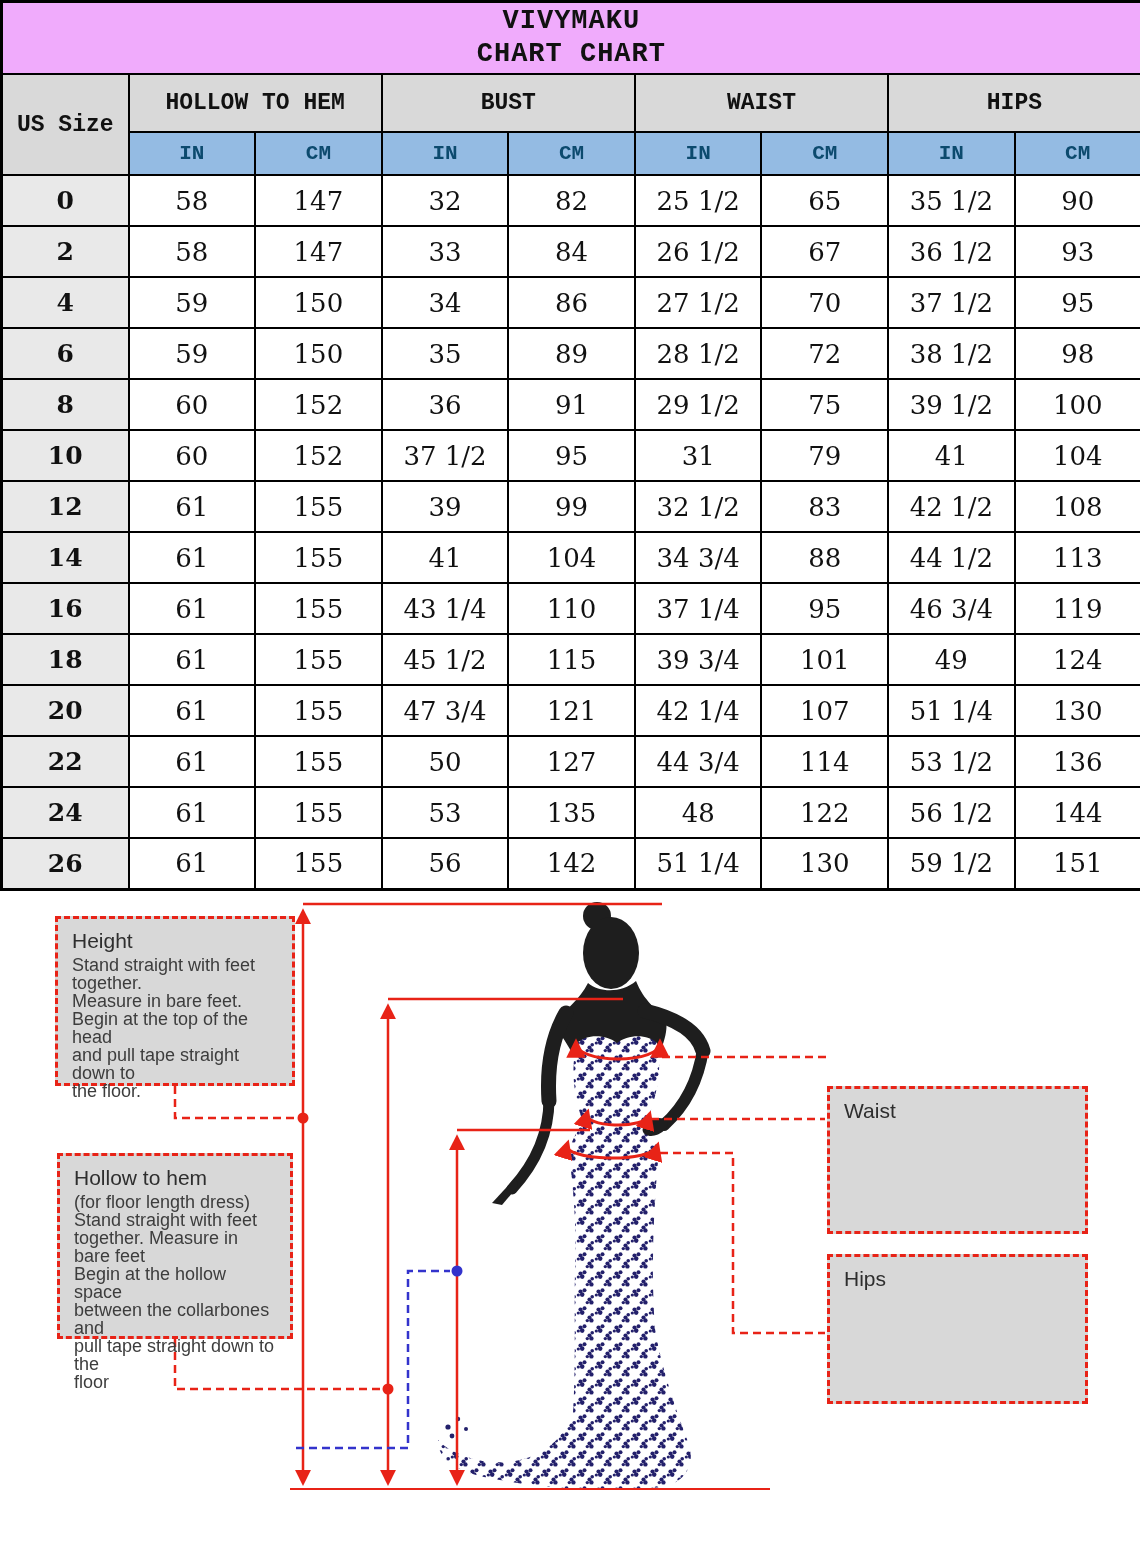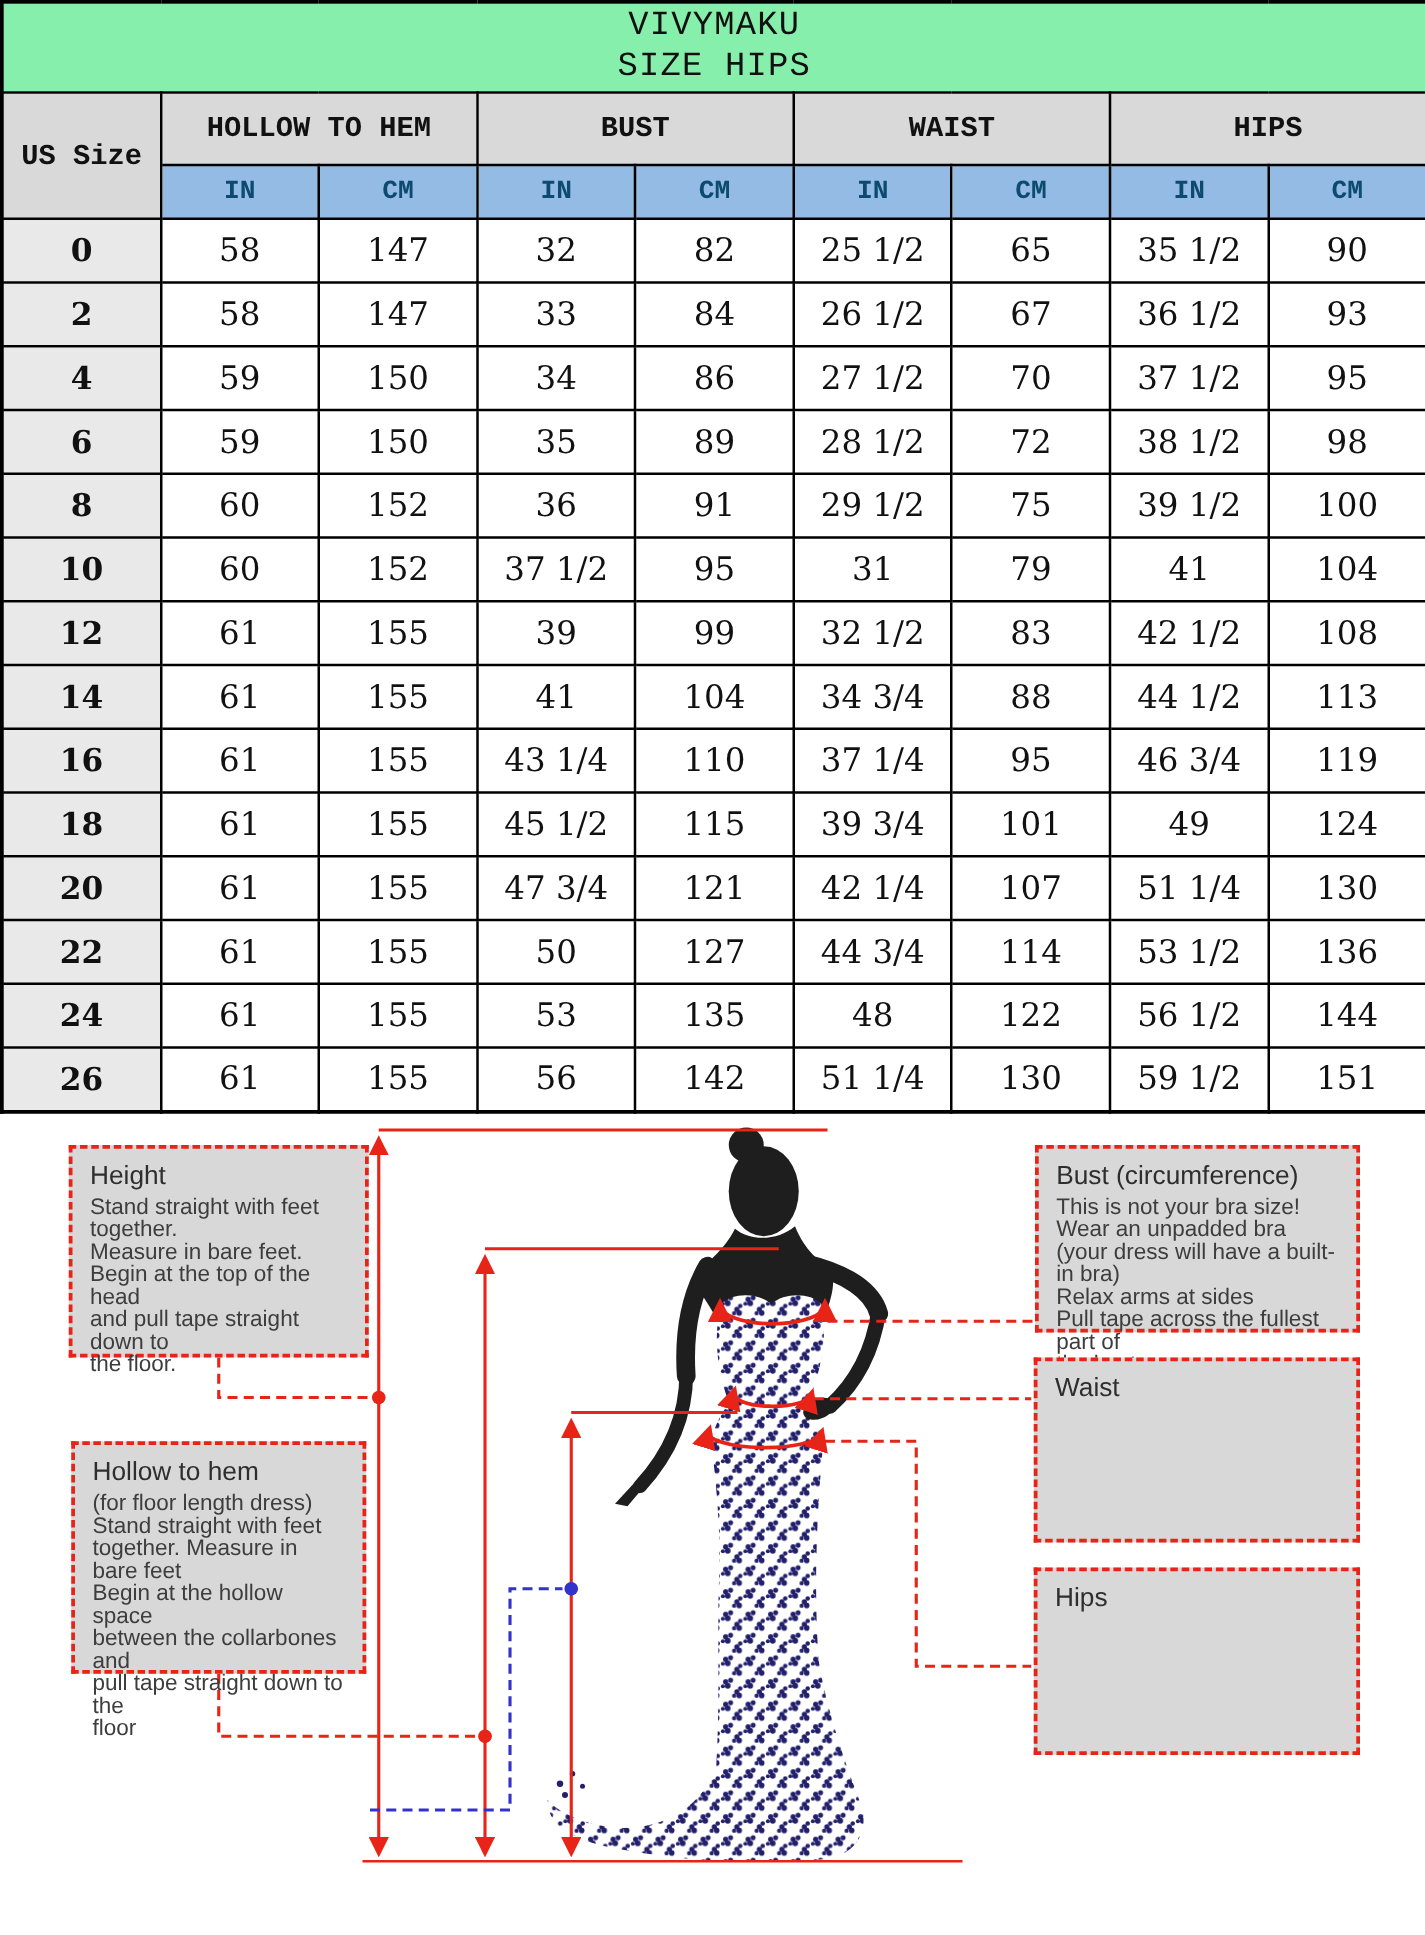--- a/index.html
+++ b/index.html
@@ -10,22 +10,22 @@
   
   table.size-table{
     border-collapse:collapse;table-layout:fixed;width:1140px;
     border:3px solid #000;
   }
   table.size-table th, table.size-table td{
     border:2px solid #000;text-align:center;vertical-align:middle;padding:0;
     overflow:hidden;
   }
   .banner{
-    background:#86efac;height:70px;
-    font-family:"Liberation Mono", monospace;font-weight:normal;color:#111;
+    background:#f0abfc;height:70px;
+    font-family:"Liberation Mono", monospace;font-weight:bold;color:#111;
   }
   .banner-line{font-size:27px;line-height:33px;letter-spacing:1px;}
   tr.group-row th{
     background:#D9D9D9;height:56px;
     font-family:"Liberation Mono", monospace;font-weight:bold;font-size:23px;color:#111;
   }
   th.corner{
     background:#DCDCDC;
     font-family:"Liberation Mono", monospace;font-weight:bold;font-size:23px;color:#111;
   }
@@ -61,21 +61,21 @@
 
   <table class="size-table">
     <colgroup>
       <col style="width:127px">
       <col span="8" style="width:126.6px">
     </colgroup>
     <thead>
       <tr>
         <th colspan="9" class="banner">
           <div class="banner-line">VIVYMAKU</div>
-          <div class="banner-line">SIZE HIPS</div>
+          <div class="banner-line">CHART CHART</div>
         </th>
       </tr>
       <tr class="group-row">
         <th rowspan="2" class="corner">US Size</th>
         <th colspan="2">HOLLOW TO HEM</th>
         <th colspan="2">BUST</th>
         <th colspan="2">WAIST</th>
         <th colspan="2">HIPS</th>
       </tr>
       <tr class="unit-row">
@@ -343,29 +343,20 @@
       <div class="gbox-body">(for floor length dress)
 Stand straight with feet
 together. Measure in bare feet
 Begin at the hollow space
 between the collarbones and
 pull tape straight down to the
 floor</div>
     </div>
 
 
-    <div class="gbox" id="box-bust">
-      <div class="gbox-title">Bust (circumference)</div>
-      <div class="gbox-body">This is not your bra size!
-Wear an unpadded bra
-(your dress will have a built-in bra)
-Relax arms at sides
-Pull tape across the fullest part of
-the bust</div>
-    </div>
 
     <div class="gbox" id="box-waist">
       <div class="gbox-title">Waist</div>
     </div>
 
     <div class="gbox" id="box-hips">
       <div class="gbox-title">Hips</div>
     </div>
 
   </div>

